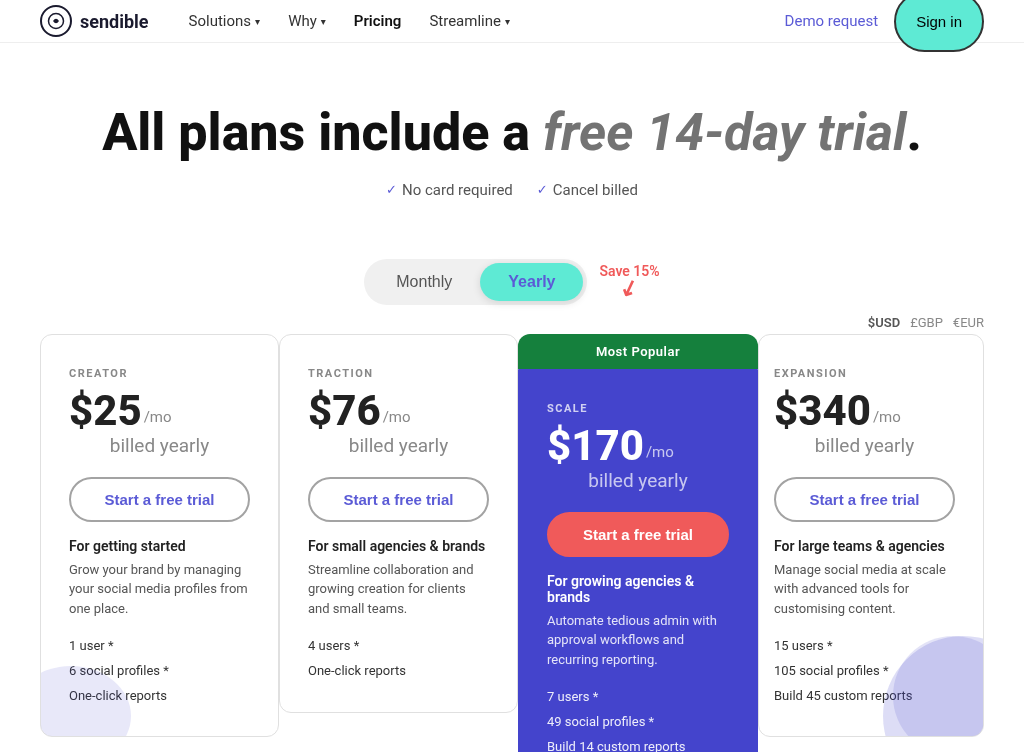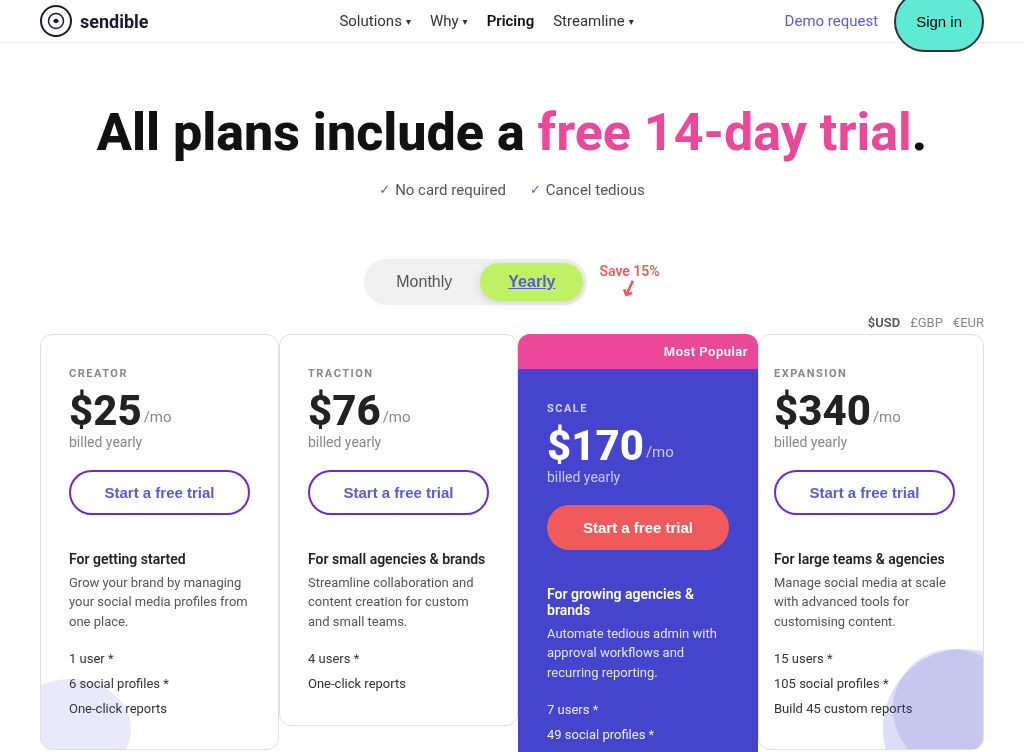--- a/index.html
+++ b/index.html
@@ -2,61 +2,61 @@
 <html><head>
   <meta charset="utf-8">
   <style>
     * { box-sizing: border-box; margin: 0; padding: 0; }
     body { font-family: -apple-system, BlinkMacSystemFont, 'Segoe UI', Roboto, sans-serif; background: #fff; color: #222; }
 
     
     nav { display: flex; align-items: center; padding: 0 40px; height: 43px; border-bottom: 1px solid #eee; }
     .logo { display: flex; align-items: center; gap: 8px; font-weight: 700; font-size: 18px; color: #1a1a2e; margin-right: 40px; }
     .logo-icon { width: 32px; height: 32px; border: 2px solid #1a1a2e; border-radius: 50%; display: flex; align-items: center; justify-content: center; font-size: 14px; }
-    .nav-links { display: flex; align-items: center; gap: 19px; flex: 1; justify-content: center; }
+    .nav-links { display: flex; align-items: center; gap: 28px; flex: 1; }
     .nav-links a { text-decoration: none; color: #333; font-size: 15px; display: flex; align-items: center; gap: 4px; }
     .nav-links a.active { font-weight: 600; color: #111; }
     .nav-right { display: flex; align-items: center; gap: 16px; }
     .demo-link { color: #5b5bd6; font-size: 15px; text-decoration: none; }
     .sign-in-btn { border: 2px solid #333; border-radius: 50px; padding: 20px 20px; font-size: 15px; background: #5eead4; cursor: pointer; font-weight: 500; }
 
     
     .hero { text-align: center; padding: 60px 20px 30px; }
     .hero h1 { font-size: 52px; font-weight: 800; color: #111; line-height: 1.15; }
-    .hero h1 .free-trial { color: #ec4899; font-weight: 700; }
+    .hero h1 .free-trial { color: #737373; font-style: italic; font-weight: 700; }
     .hero-sub { margin-top: 18px; color: #555; font-size: 15px; display: flex; justify-content: center; gap: 24px; }
     .hero-sub span { display: flex; align-items: center; gap: 5px; }
     .check { color: #5b5bd6; font-size: 13px; }
 
     
     .toggle-section { display: flex; justify-content: center; align-items: center; margin: 30px 0 10px; gap: 0; position: relative; }
     .toggle-pill { background: #f0f0f0; border-radius: 50px; display: flex; padding: 4px; gap: 0; }
     .toggle-btn { padding: 10px 28px; border: none; background: none; cursor: pointer; font-size: 16px; font-weight: 500; border-radius: 50px; color: #555; }
-    .toggle-btn.active { background: #bef264; color: #5b5bd6; font-weight: 700; box-shadow: 0 2px 8px rgba(0,0,0,0.12); text-decoration: underline; }
+    .toggle-btn.active { background: #5eead4; color: #5b5bd6; font-weight: 700; box-shadow: 0 2px 8px rgba(0,0,0,0.12); }
     .save-badge { color: #f05a5a; font-size: 14px; font-weight: 600; margin-left: 12px; display: flex; align-items: center; flex-direction: column; }
     .save-arrow { font-size: 22px; color: #f05a5a; margin-top: -4px; transform: rotate(-20deg); display: inline-block; }
 
     
     .currency-row { display: flex; justify-content: flex-end; padding: 0 40px; margin-bottom: 4px; font-size: 13px; color: #888; gap: 10px; }
 
     
     .cards-section { display: flex; justify-content: center; gap: 0; padding: 0 40px 40px; align-items: flex-start; }
     .card { background: #fff; border: 1px solid #e0e0e0; border-radius: 12px; padding: 32px 28px 28px; flex: 1; max-width: 240px; position: relative; }
     .card.popular { background: #4444cc; color: #fff; border-color: #4444cc; border-radius: 0 0 12px 12px; margin-top: 0; }
     .card-wrapper { position: relative; }
-    .popular-badge { background: #ec4899; color: #fff; text-align: right; padding: 10px; font-size: 13px; font-weight: 600; border-radius: 12px 12px 0 0; letter-spacing: 0.5px; }
+    .popular-badge { background: #15803d; color: #fff; text-align: center; padding: 10px; font-size: 13px; font-weight: 600; border-radius: 12px 12px 0 0; letter-spacing: 0.5px; }
     .plan-name { font-size: 11px; font-weight: 700; letter-spacing: 1.5px; color: #888; text-transform: uppercase; margin-bottom: 10px; }
     .card.popular .plan-name { color: rgba(255,255,255,0.75); }
     .price-row { display: flex; align-items: flex-end; gap: 2px; margin-bottom: 2px; }
     .price-dollar { font-size: 42px; font-weight: 800; line-height: 1; }
     .price-mo { font-size: 15px; color: #888; margin-bottom: 6px; }
     .card.popular .price-mo { color: rgba(255,255,255,0.7); }
-    .billed { font-size: 14px; color: #888; margin-bottom: 20px; }
+    .billed { font-size: 19px; color: #888; margin-bottom: 20px; text-align: center; }
     .card.popular .billed { color: rgba(255,255,255,0.7); }
-    .trial-btn { width: 100%; padding: 12px; border-radius: 50px; font-size: 15px; font-weight: 600; cursor: pointer; border: 2px solid #6d28d9; background: #fff; color: #5b5bd6; margin-bottom: 36px; }
+    .trial-btn { width: 100%; padding: 12px; border-radius: 50px; font-size: 15px; font-weight: 600; cursor: pointer; border: 2px solid #a3a3a3; background: #fff; color: #5b5bd6; margin-bottom: 16px; }
     .trial-btn.btn-orange { background: #f05a5a; border-color: #f05a5a; color: #fff; }
     .card-desc-title { font-size: 14px; font-weight: 600; color: #222; margin-bottom: 6px; }
     .card.popular .card-desc-title { color: #fff; }
     .card-desc { font-size: 13px; color: #555; line-height: 1.5; margin-bottom: 16px; }
     .card.popular .card-desc { color: rgba(255,255,255,0.85); }
     .card-features { font-size: 13px; color: #333; line-height: 1.9; }
     .card.popular .card-features { color: rgba(255,255,255,0.9); }
     .expansion-card { position: relative; overflow: hidden; padding-left: 15px; }
     .expansion-deco { position: absolute; bottom: -20px; right: -30px; width: 120px; height: 120px; background: #4444cc; border-radius: 50%; opacity: 0.15; }
     .creator-deco { position: absolute; bottom: -30px; left: -30px; width: 120px; height: 100px; background: #4444cc; border-radius: 50%; opacity: 0.12; }
@@ -103,21 +103,21 @@
   <h1>
     <span>All plans include a </span><span class="free-trial">free 14-day trial</span><span>.</span>
   </h1>
   <div class="hero-sub">
     <span>
       <span class="check">✓</span>
       <span>No card required</span>
     </span>
     <span>
       <span class="check">✓</span>
-      <span>Cancel tedious</span>
+      <span>Cancel billed</span>
     </span>
   </div>
 </section>
 
 <div class="toggle-section">
   <div class="toggle-pill">
     <button class="toggle-btn">Monthly</button>
     <button class="toggle-btn active">Yearly</button>
   </div>
   <div class="save-badge">
@@ -154,21 +154,21 @@
 
   <div class="card" style="border-radius:12px; position:relative; overflow:hidden;">
     <div class="plan-name">TRACTION</div>
     <div class="price-row">
       <span class="price-dollar">$76</span>
       <span class="price-mo">/mo</span>
     </div>
     <div class="billed">billed yearly</div>
     <button class="trial-btn">Start a free trial</button>
     <div class="card-desc-title">For small agencies &amp; brands</div>
-    <div class="card-desc">Streamline collaboration and content creation for custom and small teams.</div>
+    <div class="card-desc">Streamline collaboration and growing creation for clients and small teams.</div>
     <div class="card-features">
       <div>4 users *</div>
       <div>One-click reports</div>
     </div>
   </div>
 
   <div class="card-wrapper">
     <div class="popular-badge">Most Popular</div>
     <div class="card popular">
       <div class="plan-name">SCALE</div>

